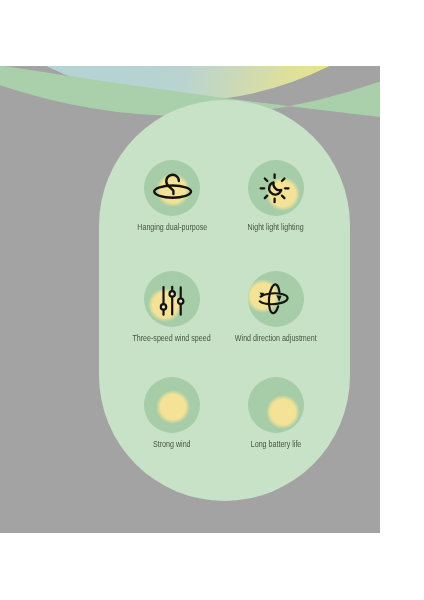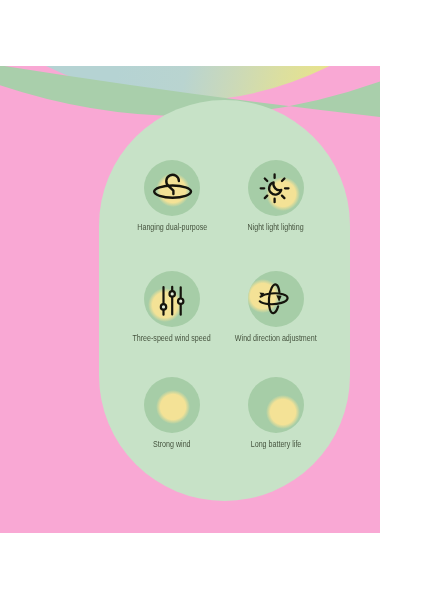--- a/index.html
+++ b/index.html
@@ -1,18 +1,18 @@
 <!DOCTYPE html>
 <html><head>
 <meta charset="utf-8">
 <style>
   * { margin:0; padding:0; box-sizing:border-box; }
   html,body { width:424px; height:600px; background:#ffffff; font-family:"Liberation Sans", sans-serif; }
   #stage { position:relative; width:424px; height:600px; overflow:hidden; background:#fff; }
-  #card { position:absolute; left:0; top:66px; width:380px; height:467px; overflow:hidden; background:#f9a8d4; }
+  #card { position:absolute; left:0; top:66px; width:380px; height:467px; overflow:hidden; background:#a3a3a3; }
   #deco { position:absolute; left:0; top:0; }
   #panel { position:absolute; left:99px; top:34px; width:251px; height:401px; border-radius:126px; background:#c7e2c7; }
   .cell { position:absolute; width:120px; }
   .circ { position:absolute; left:50%; top:0; width:56px; height:56px; margin-left:-28px; border-radius:50%; background:#a6cda7; overflow:hidden; }
   .blob { position:absolute; width:34px; height:34px; border-radius:50%; background:radial-gradient(circle closest-side, #f4e296 0%, #f4e296 74%, rgba(244,226,150,0) 100%); }
   .ico { position:absolute; left:0; top:0; }
   .cap { position:absolute; left:0; top:62px; width:120px; text-align:center; font-size:9px; color:#46543f; white-space:nowrap; }
   .cap span { display:inline-block; transform:scaleX(0.79); transform-origin:center; }
 </style>
 </head>

